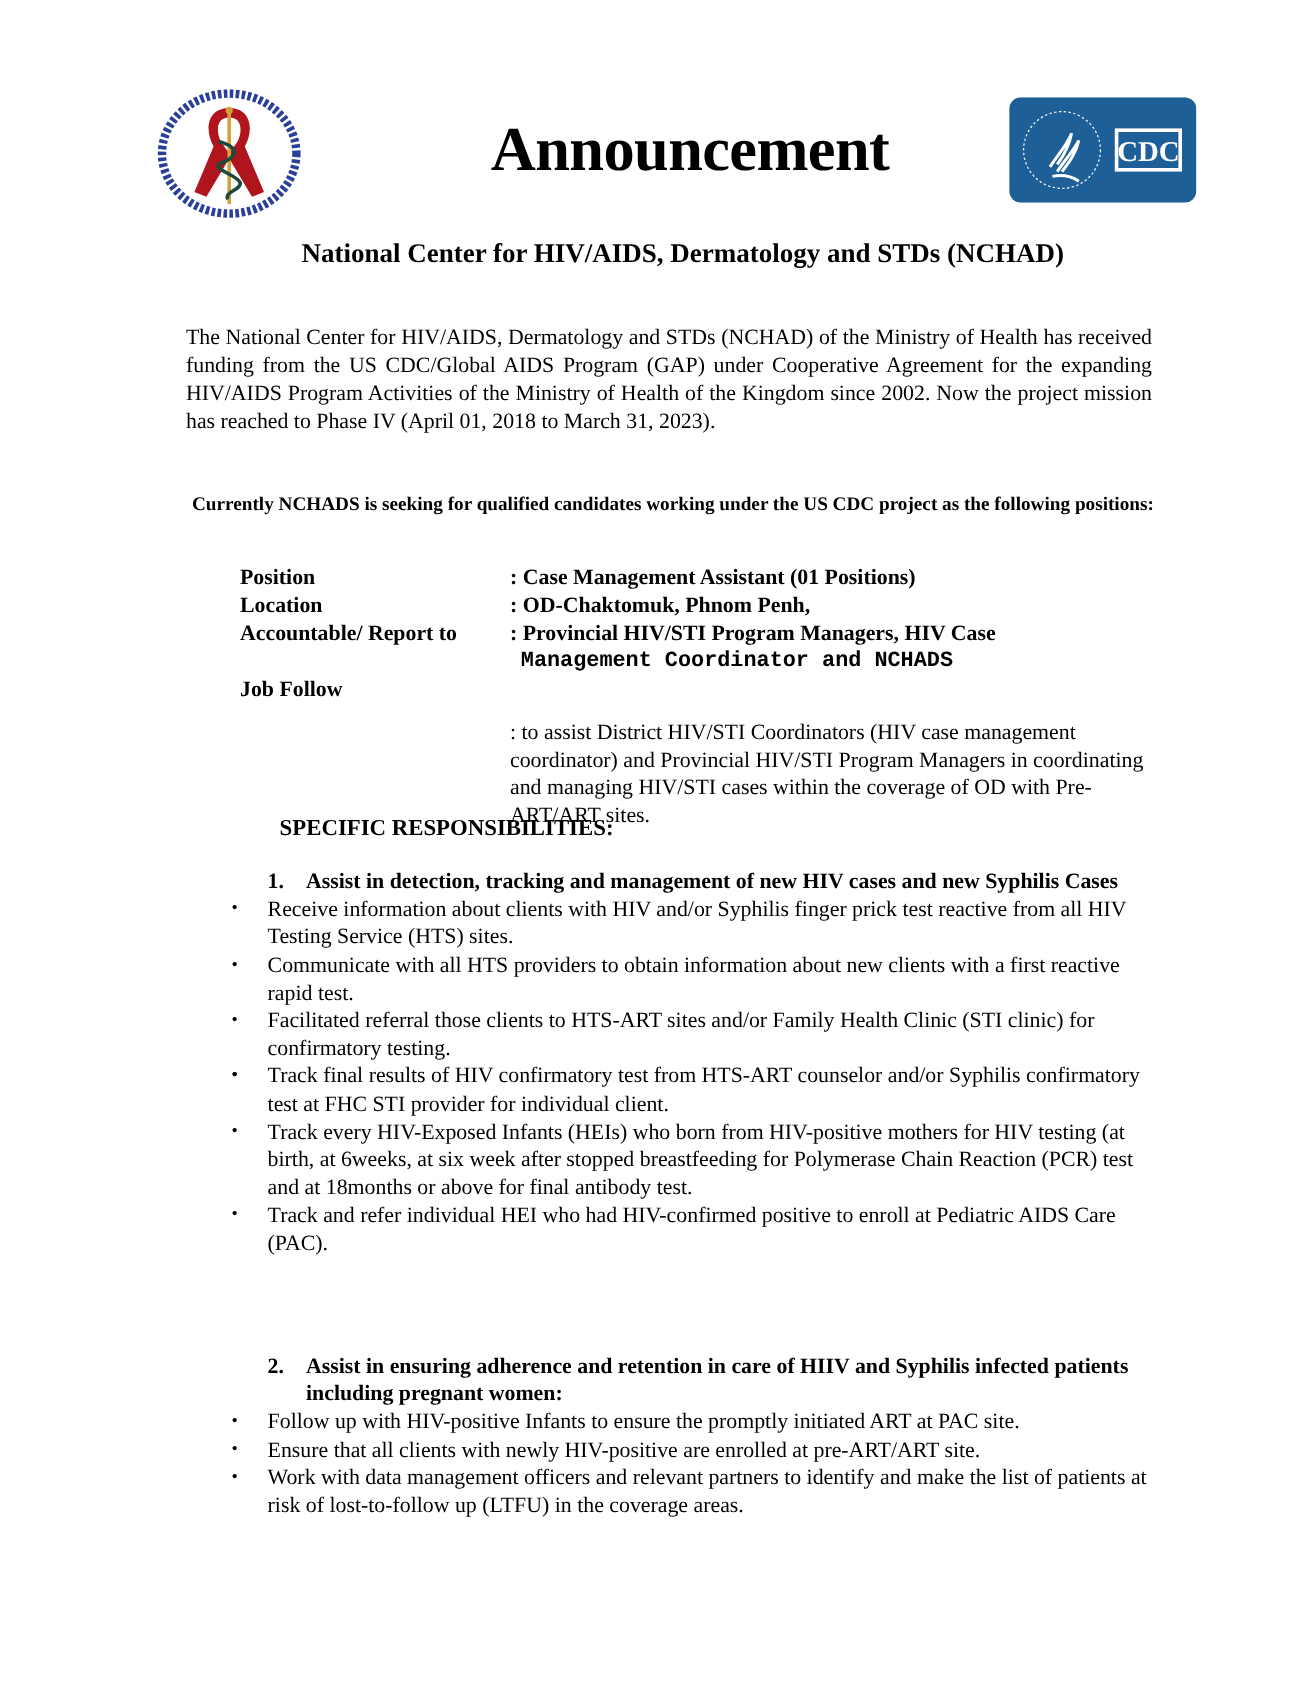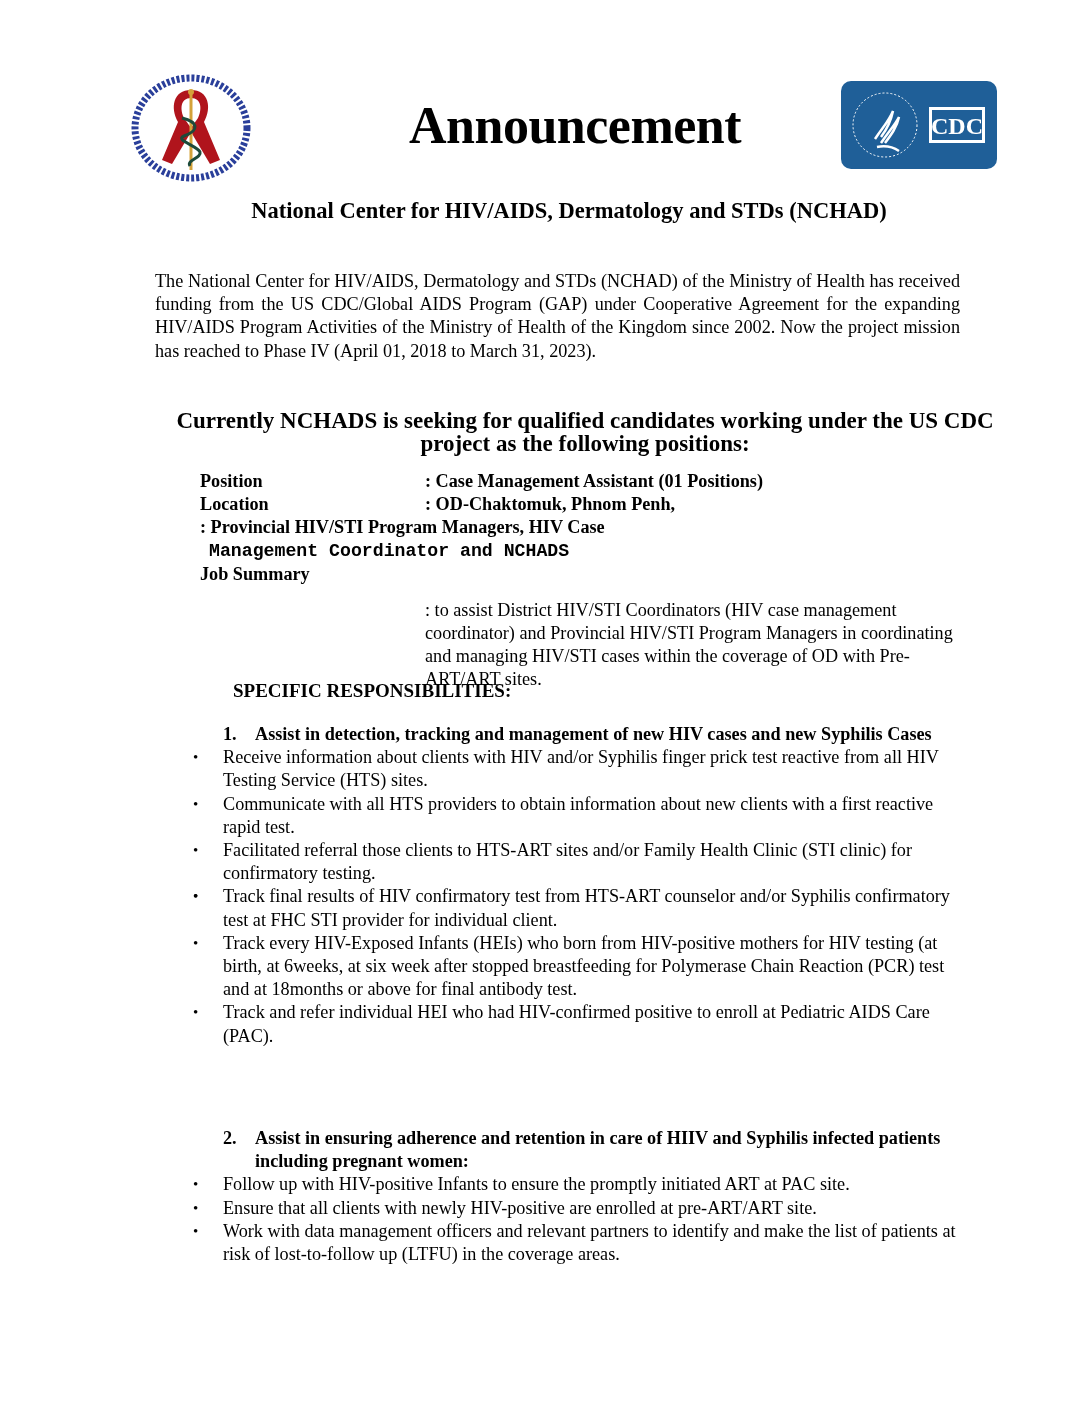--- a/index.html
+++ b/index.html
@@ -21,22 +21,22 @@
     position: absolute; left: 0; top: 196px; width: 1138px; text-align: center;
     font-size: 22.5px; font-weight: bold; line-height: 30px;
   }
 
   .intro {
     position: absolute; left: 155px; top: 270px; width: 805px;
     font-size: 18.2px; line-height: 23.2px; text-align: justify;
   }
 
   .seeking {
-    position: absolute; left: 176px; top: 409px; width: 818px;
-    text-align: center; font-size: 23px; font-weight: bold; line-height: 23px;
+    position: absolute; left: 160px; top: 409px; width: 818px;
+    text-align: left; font-size: 16px; font-weight: bold; line-height: 23px;
   }
 
   .info { position: absolute; left: 200px; top: 470px; width: 780px; font-size: 18.2px; line-height: 23.2px; }
   .info-row { display: flex; }
   .info-label { width: 225px; flex: none; }
   .info-value { flex: 1; }
   .bold { font-weight: bold; }
   .info-value .hang { padding-left: 9px; display: block; font-family: Liberation Mono, monospace; }
 
   .specific {
@@ -86,27 +86,28 @@
   <div class="info">
     <div class="info-row bold">
       <div class="info-label">Position</div>
       <div class="info-value">: Case Management Assistant (01 Positions)</div>
     </div>
     <div class="info-row bold">
       <div class="info-label">Location</div>
       <div class="info-value">: OD-Chaktomuk, Phnom Penh,</div>
     </div>
     <div class="info-row bold">
+      <div class="info-label">Accountable/ Report to</div>
       <div class="info-value">
         <span>: Provincial HIV/STI Program Managers, HIV Case</span>
         <span class="hang">Management Coordinator and NCHADS</span>
       </div>
     </div>
     <div class="info-row">
-      <div class="info-label bold">Job Summary</div>
+      <div class="info-label bold">Job Follow</div>
       <div class="info-value" style="width:540px;flex:none;margin-top:36px;">: to assist District HIV/STI Coordinators (HIV case management coordinator) and Provincial HIV/STI Program Managers in coordinating and managing HIV/STI cases within the coverage of OD with Pre-ART/ART sites.</div>
     </div>
   </div>
 
   <div class="specific">SPECIFIC RESPONSIBILITIES:</div>
 
   <div class="resp sec1">
     <div class="num-heading">
       <span class="num">1.</span>
       <span>Assist in detection, tracking and management of new HIV cases and new Syphilis Cases</span>

